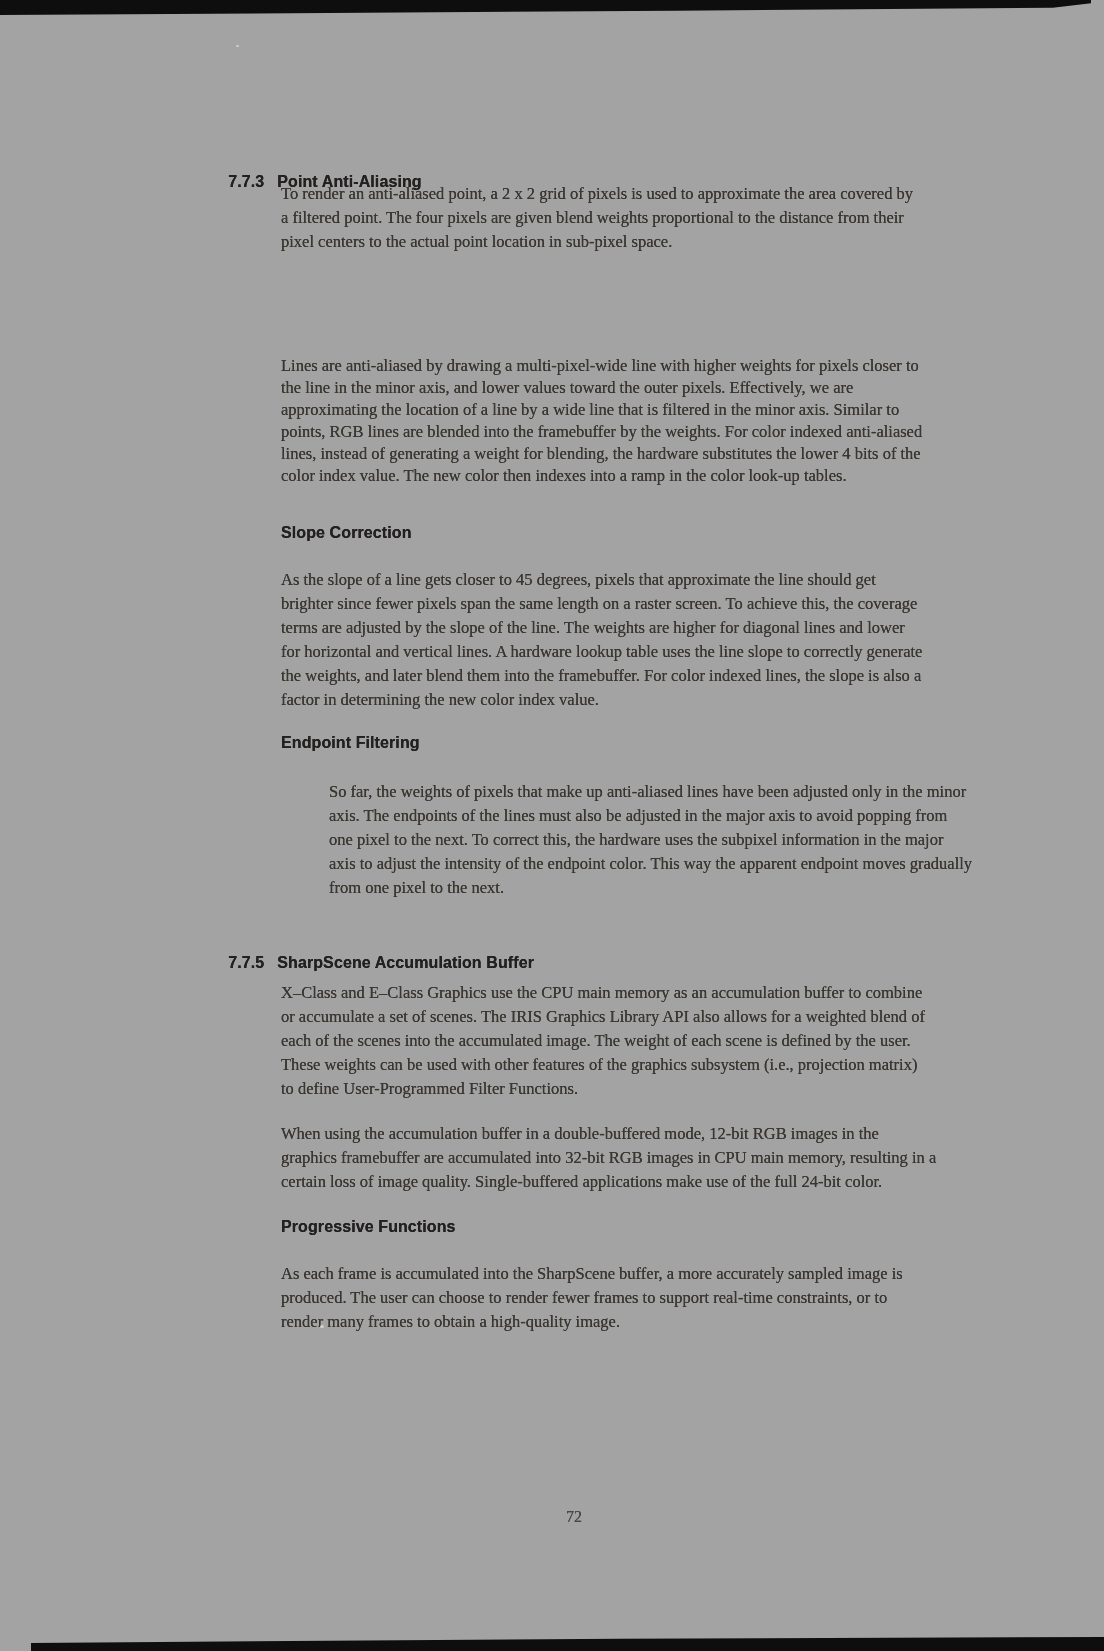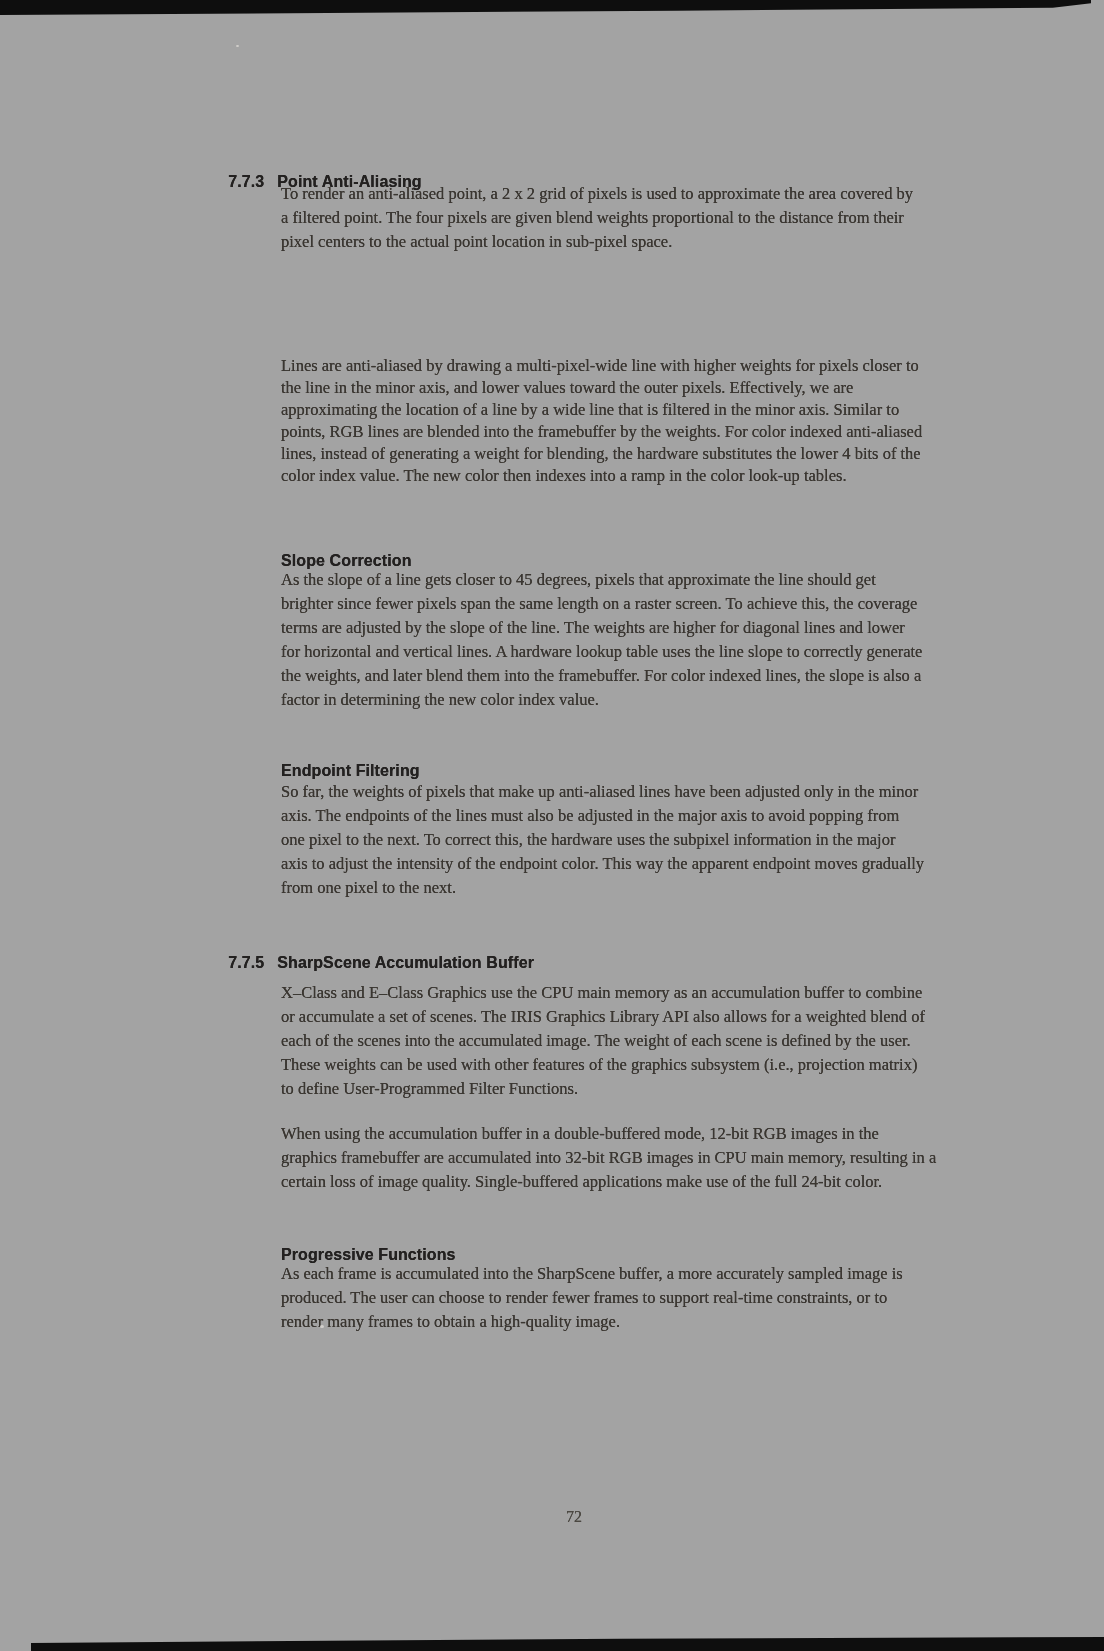--- a/index.html
+++ b/index.html
@@ -26,21 +26,20 @@
     font-family:"Liberation Sans", sans-serif;font-weight:bold;font-size:16px;
     color:#232120;letter-spacing:0.1px;white-space:pre;
     text-shadow:0 0 0.4px currentColor;
   }
   .h-sec .num{margin-right:13px;}
   .h-sub{
     position:absolute;left:281px;
     font-family:"Liberation Sans", sans-serif;font-weight:bold;font-size:16px;
     color:#232120;letter-spacing:0.1px;white-space:pre;
     text-shadow:0 0 0.4px currentColor;
-    margin-top:28px;
   }
   
   .para{
     position:absolute;left:281px;white-space:pre;
     font-size:16.5px;line-height:24px;color:#3a3631;
     text-shadow:0 0 0.45px currentColor;
   }
   .para.lh26{line-height:22px;}
   .pagenum{
     position:absolute;left:538px;top:1508px;width:44px;text-align:right;
@@ -70,21 +69,21 @@
 
   <div class="h-sub" style="top:524px;">Slope Correction</div>
   <div class="para" style="top:568px;">As the slope of a line gets closer to 45 degrees, pixels that approximate the line should get
 brighter since fewer pixels span the same length on a raster screen. To achieve this, the coverage
 terms are adjusted by the slope of the line. The weights are higher for diagonal lines and lower
 for horizontal and vertical lines. A hardware lookup table uses the line slope to correctly generate
 the weights, and later blend them into the framebuffer. For color indexed lines, the slope is also a
 factor in determining the new color index value.</div>
 
   <div class="h-sub" style="top:734px;">Endpoint Filtering</div>
-  <div class="para" style="top:780px;">So far, the weights of pixels that make up anti-aliased lines have been adjusted only in the minor
+  <div class="para" style="top:780px;margin-left:48px;">So far, the weights of pixels that make up anti-aliased lines have been adjusted only in the minor
 axis. The endpoints of the lines must also be adjusted in the major axis to avoid popping from
 one pixel to the next. To correct this, the hardware uses the subpixel information in the major
 axis to adjust the intensity of the endpoint color. This way the apparent endpoint moves gradually
 from one pixel to the next.</div>
 
   <div class="h-sec" style="top:936px;">
     <span class="num">7.7.5</span><span>SharpScene Accumulation Buffer</span>
   </div>
   <div class="para" style="top:981px;">X–Class and E–Class Graphics use the CPU main memory as an accumulation buffer to combine
 or accumulate a set of scenes. The IRIS Graphics Library API also allows for a weighted blend of

